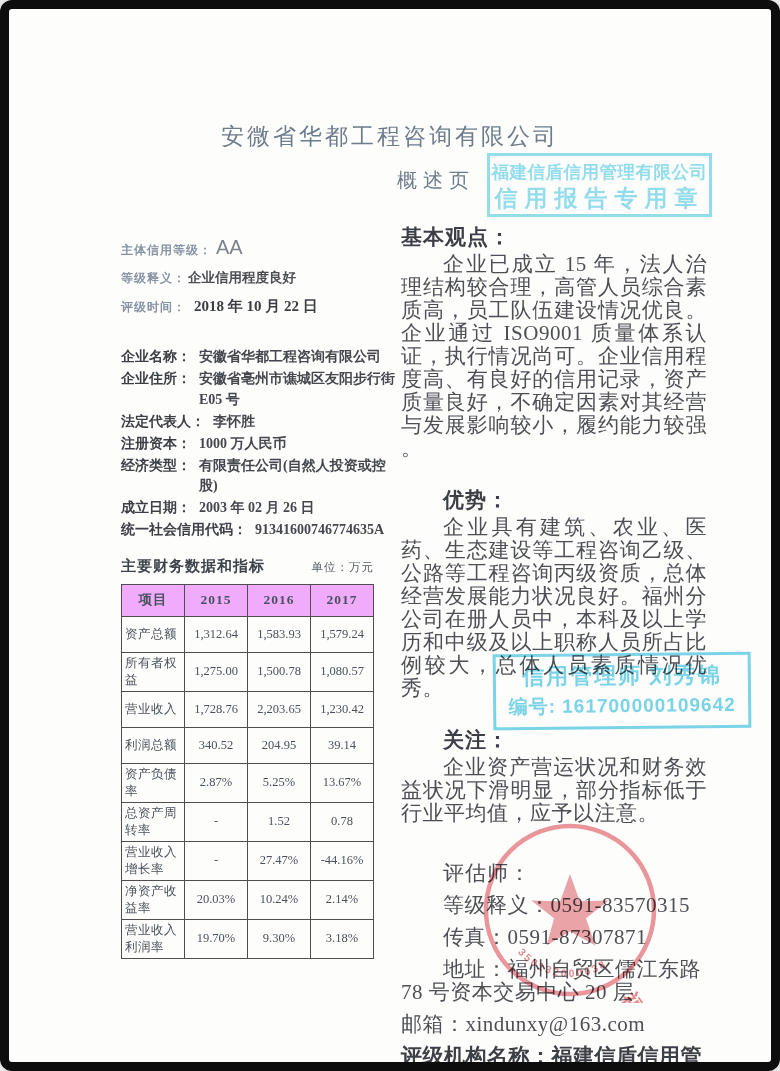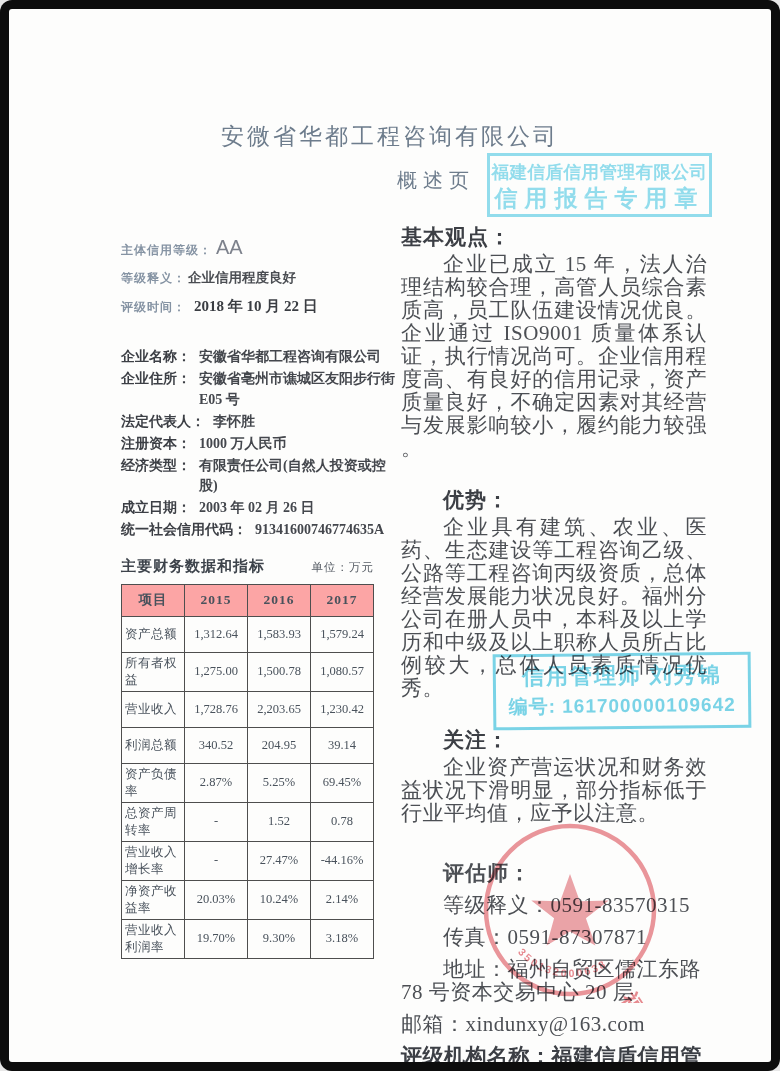--- a/index.html
+++ b/index.html
@@ -45,33 +45,33 @@
   .company .f-label{white-space:nowrap; color:#3c3f45; font-weight:bold;}
   .company .f-value{flex:1;margin-left:8px;}
   .fin-head{display:flex; justify-content:space-between; align-items:baseline;
     margin-top:16px; width:253px;}
   .fin-title{font-size:15px; font-weight:bold; color:#3d434b; letter-spacing:1px;}
   .fin-unit{font-size:11.5px; color:#555b63; letter-spacing:1px;}
   
   table.fin{border-collapse:collapse; margin-top:8px; table-layout:fixed; width:253px;
     color:#49525c;}
   table.fin th, table.fin td{border:1.5px solid #4e4e4e; padding:2px 3px;}
-  table.fin th{background:#fca5a5; font-size:13.5px; font-weight:bold; height:27px; letter-spacing:1px;}
+  table.fin th{background:#f0abfc; font-size:13.5px; font-weight:bold; height:27px; letter-spacing:1px;}
   table.fin td{font-size:12.5px;}
   td.icell{width:110px; text-align:left; padding-left:6px; letter-spacing:.5px; height:31px;}
   td.vcell{width:44px; text-align:center; word-break:break-all; line-height:17px;}
   td.vcell.nw{white-space:nowrap;}
   
   .right-col{position:absolute; left:392px; top:217px; width:306px;
     font-size:21px; line-height:23px; color:#4c4f54;}
   .opinion{margin-bottom:29px;}
   .op-h{font-weight:bold; color:#3c3f45; letter-spacing:1px; margin:0 0 4px 0;}
   .opinion + .opinion .op-h{text-indent:2em;}
   .op-b{margin:0; text-align:justify; text-indent:2em; letter-spacing:.5px;}
-  .assessor-label{margin-top:37px; text-indent:2em; letter-spacing:1px;font-weight:bold;}
+  .assessor-label{margin-top:37px; text-indent:2em; letter-spacing:1px;}
   .contacts{margin-top:6px;}
   .contacts p{margin:9px 0; text-indent:2em; letter-spacing:.5px;}
   .contacts p:nth-of-type(4){text-indent:0;}
   .agency{margin-top:2px; font-weight:bold; color:#3c3f45; letter-spacing:.5px;}
   .seal-note{margin-top:12px; margin-left:100px; letter-spacing:1px;}
   
   .seal{position:absolute; left:468px; top:808px; width:186px; height:186px;
     mix-blend-mode:multiply; opacity:.85;}
 </style>
 </head>
@@ -179,21 +179,21 @@
     <td class="icell">利润总额</td>
     <td class="vcell nw">340.52</td>
     <td class="vcell nw">204.95</td>
     <td class="vcell nw">39.14</td>
   </tr>
 
   <tr>
     <td class="icell">资产负债率</td>
     <td class="vcell nw">2.87%</td>
     <td class="vcell nw">5.25%</td>
-    <td class="vcell nw">69.45%</td>
+    <td class="vcell nw">13.67%</td>
   </tr>
 
   <tr>
     <td class="icell">总资产周转率</td>
     <td class="vcell nw">-</td>
     <td class="vcell nw">1.52</td>
     <td class="vcell nw">0.78</td>
   </tr>
 
   <tr>

